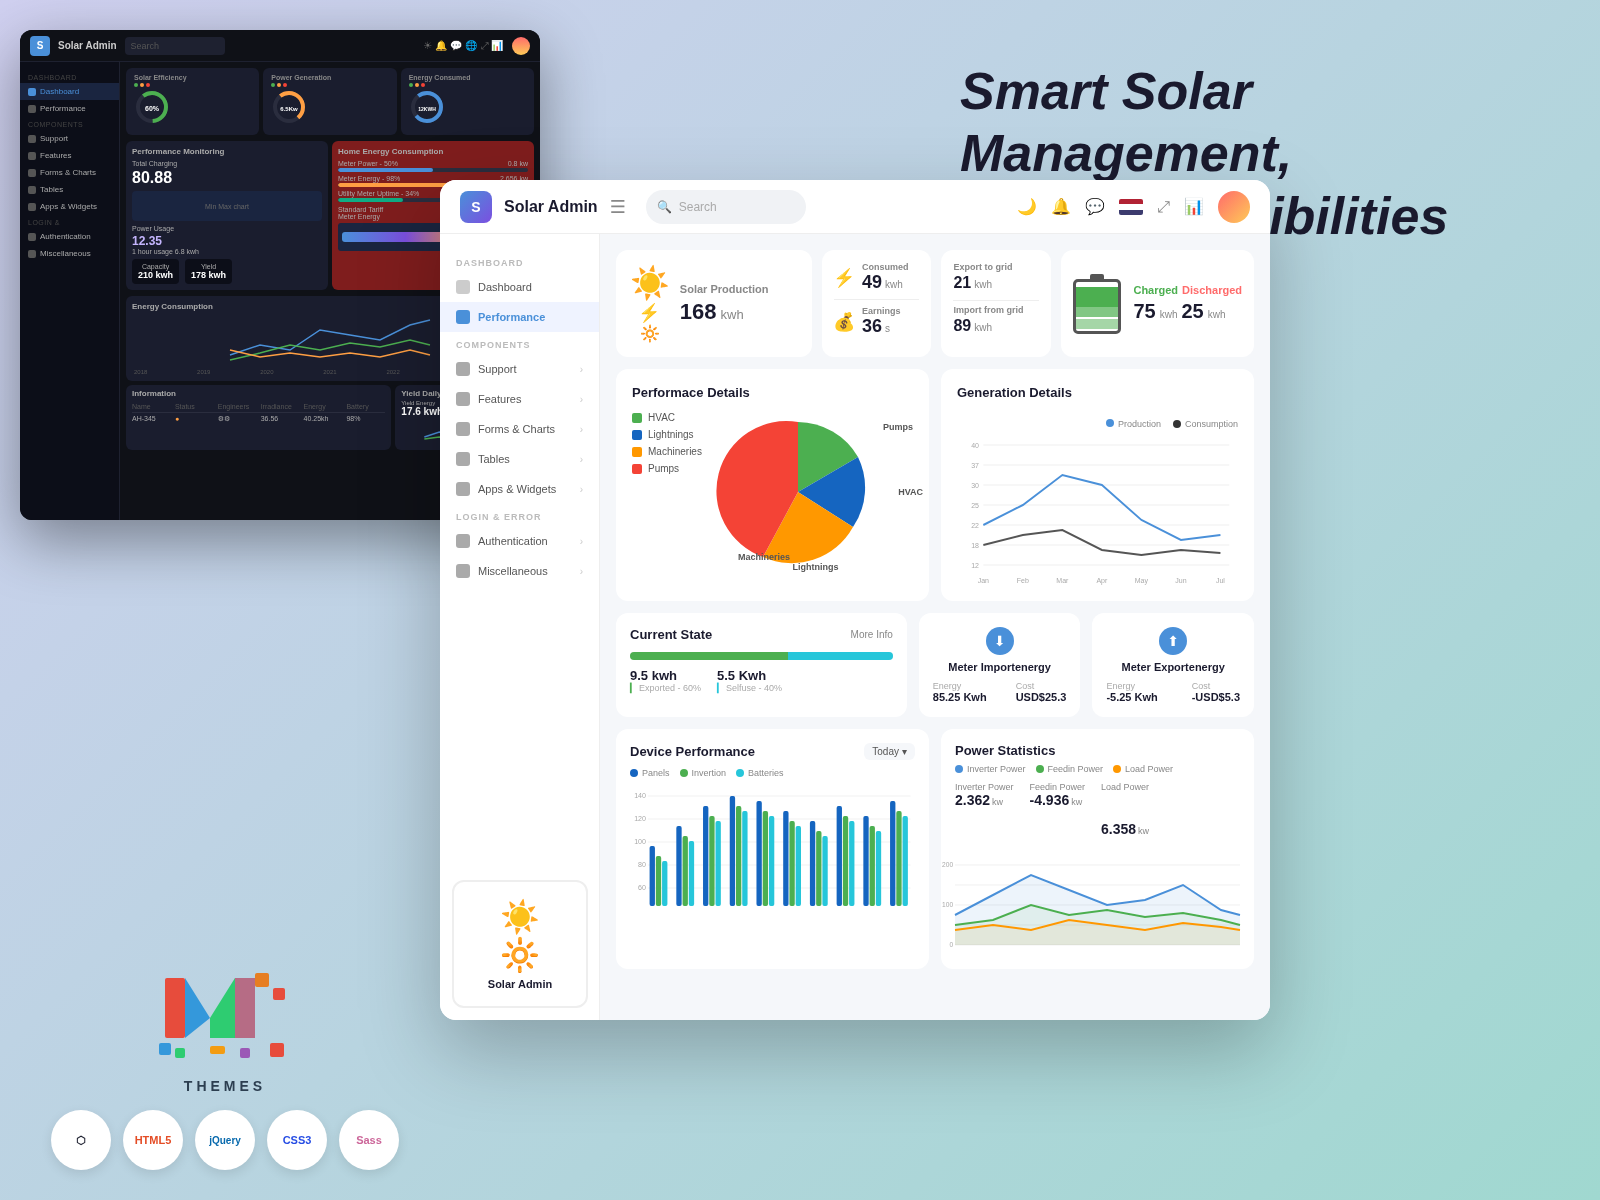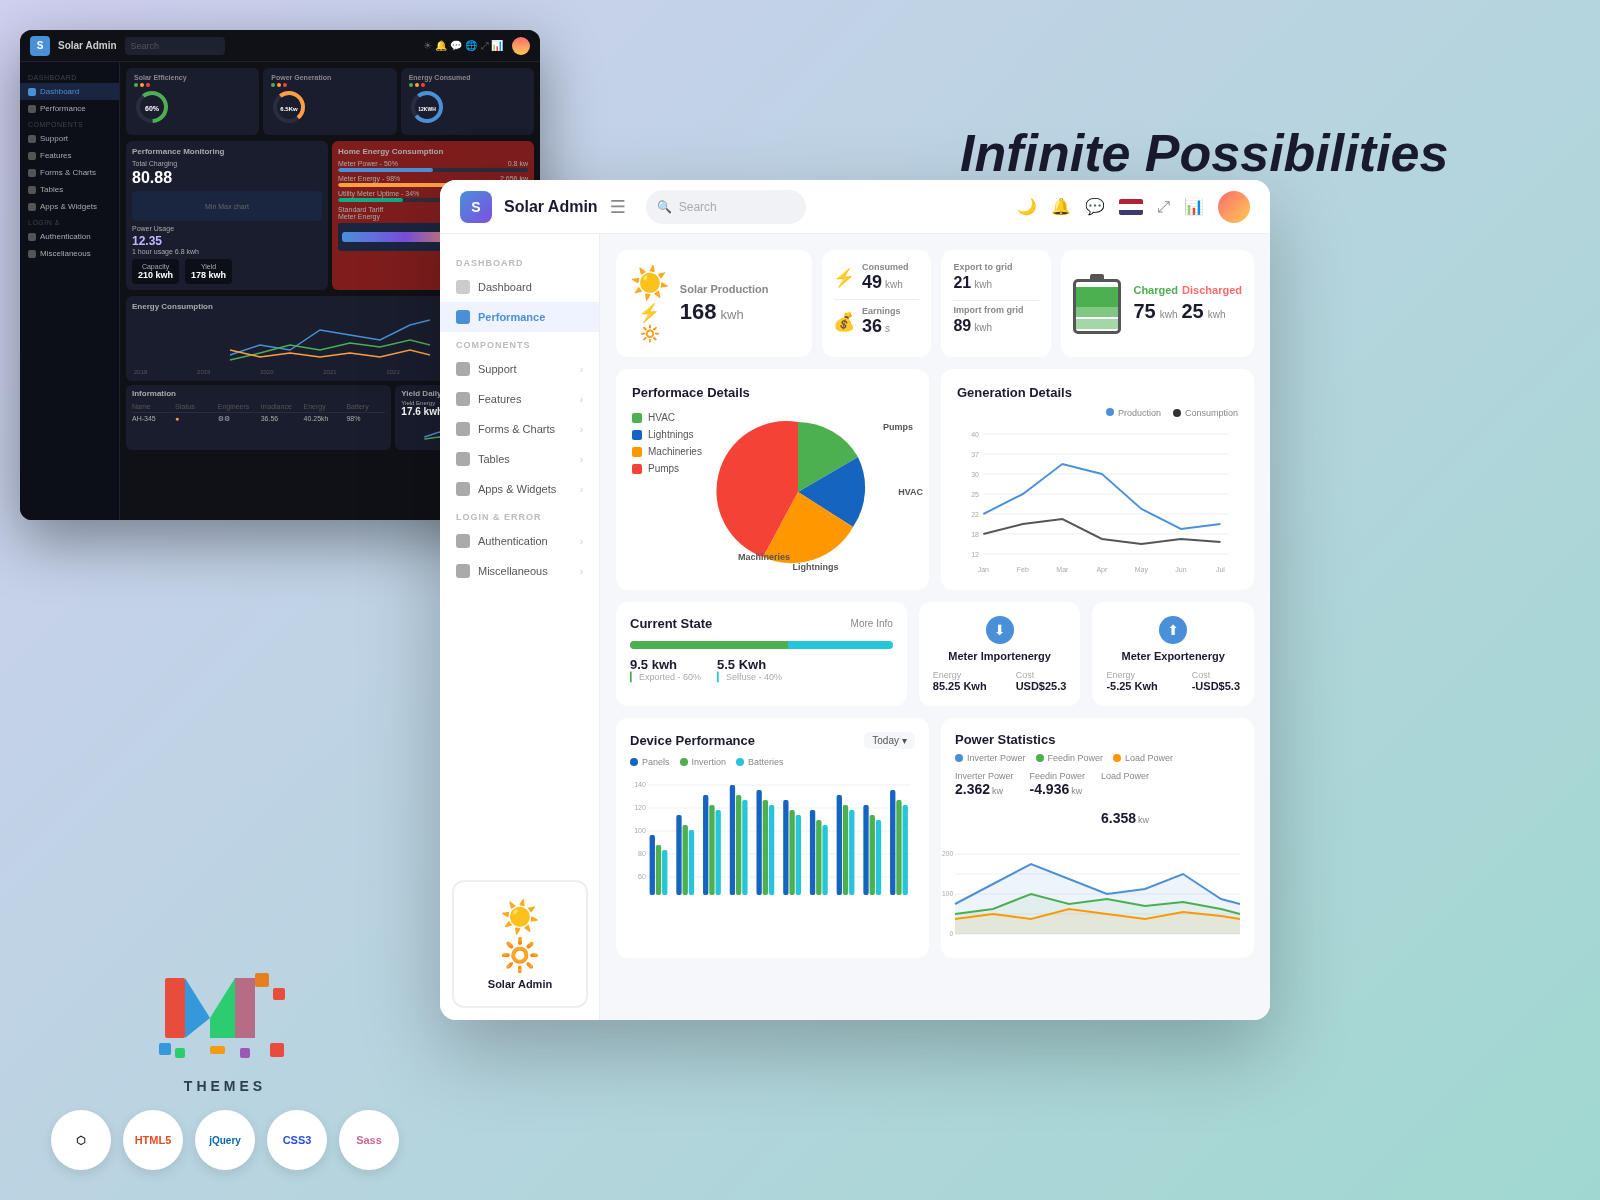--- a/index.html
+++ b/index.html
@@ -182,21 +182,21 @@
     
     svg { overflow: visible; }
 
     
     .dark-mini-chart { width: 100%; height: 50px; }
   </style>
 </head>
 <body>
 
 <div class="hero-text">
-  <br>
+  <span>Smart Solar Management,</span><br>
   <span>Infinite Possibilities</span>
 </div>
 
 <div class="dark-dashboard">
   <div class="dark-topbar">
     <div class="dark-logo">S</div>
     <span class="dark-brand">Solar Admin</span>
     <div class="dark-search">
       <span class="dark-search-text">Search</span>
     </div>
@@ -615,21 +615,21 @@
               
               <div style="position:absolute;top:10px;right:0;font-size:9px;color:#555;font-weight:600;">Pumps</div>
               <div style="position:absolute;top:50%;right:-10px;transform:translateY(-50%);font-size:9px;color:#555;font-weight:600;">HVAC</div>
               <div style="position:absolute;bottom:10px;left:20px;font-size:9px;color:#555;font-weight:600;">Machineries</div>
               <div style="position:absolute;bottom:0;left:50%;transform:translateX(-50%);font-size:9px;color:#555;font-weight:600;">Lightnings</div>
             </div>
           </div>
         </div>
 
         <div style="background:white;border-radius:12px;padding:16px;">
-          <div style="color:#1a1a2e;font-size:13px;font-weight:700;margin-bottom:8px;">Generation Details</div>
+          <div style="color:#1a1a2e;font-size:13px;font-weight:700;margin-bottom:19px;">Generation Details</div>
           <div style="display:flex;gap:12px;justify-content:flex-end;margin-bottom:6px;">
             <div style="display:flex;align-items:flex-start;gap:4px;">
               <div style="width:8px;height:8px;border-radius:50%;background:#4a90d9;"></div>
               <span style="color:#888;font-size:9px;">Production</span>
             </div>
             <div style="display:flex;align-items:center;gap:4px;">
               <div style="width:8px;height:8px;border-radius:50%;background:#333;"></div>
               <span style="color:#888;font-size:9px;">Consumption</span>
             </div>
           </div>

